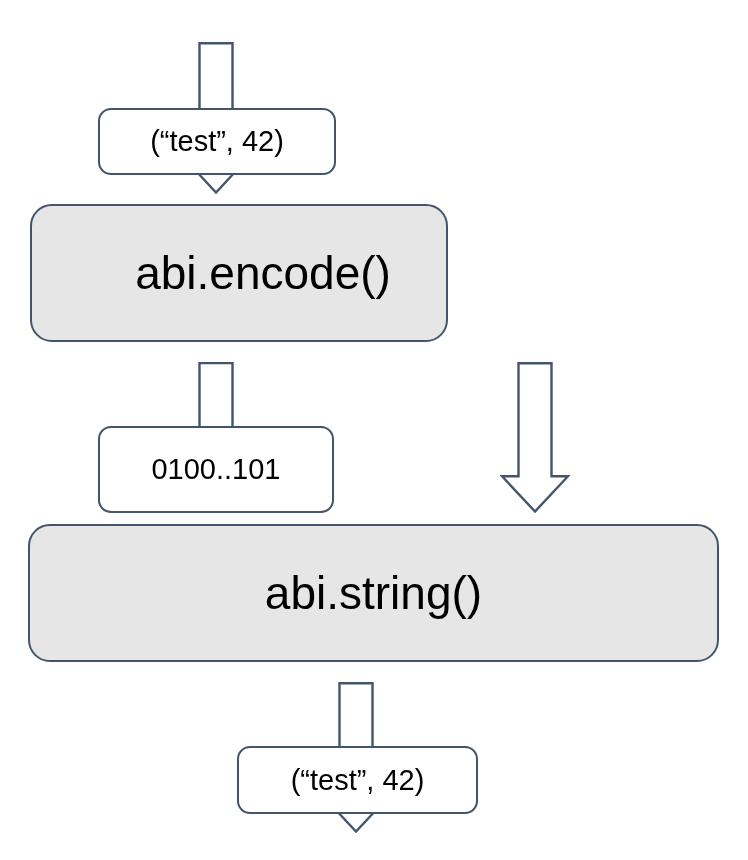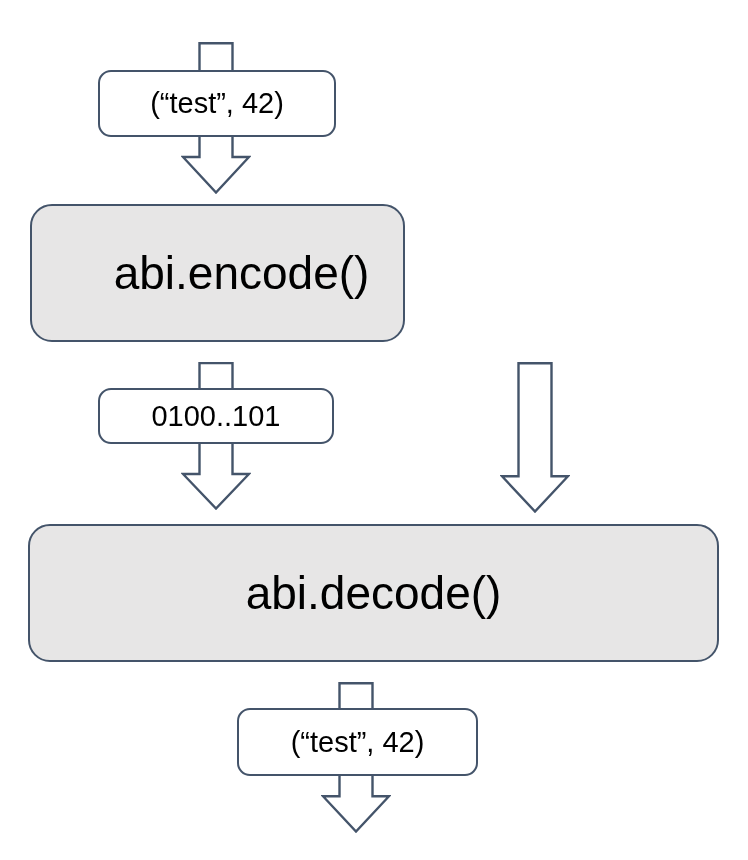--- a/index.html
+++ b/index.html
@@ -36,20 +36,21 @@
     align-items: center;
     justify-content: center;
     background: var(--label-fill, #ffffff);
     border: 2.4px solid var(--outline, #44546a);
     border-radius: 13px;
     font-size: 29px;
     line-height: 1;
     color: var(--text, #000000);
     box-sizing: border-box;
     white-space: nowrap;
+    margin-top: 38px;
   }
   
   .process-node {
     position: absolute;
     z-index: 2;
     display: flex;
     align-items: center;
     justify-content: center;
     background: var(--process-fill, #e7e6e6);
     border: 2.6px solid var(--outline, #44546a);
@@ -61,22 +62,22 @@
     white-space: nowrap;
   }
 
   
   .arrow-input   { left: 181px; top: 42px;  width: 70px; height: 152px; }
   .arrow-encoded { left: 181px; top: 362px; width: 70px; height: 148px; }
   .arrow-types   { left: 500px; top: 362px; width: 70px; height: 151px; }
   .arrow-output  { left: 321px; top: 682px; width: 70px; height: 151px; }
 
   .node-input    { left: 98px;  top: 70px;  width: 238px; height: 67px; }
-  .node-encode   { left: 30px;  top: 204px; width: 375px; height: 138px; padding-left: 48px; }
-  .node-encoded  { left: 98px;  top: 388px; width: 236px; height: 56px; }
+  .node-encode   { left: 30px;  top: 204px; width: 418px; height: 138px; padding-left: 48px; }
+  .node-encoded  { left: 98px;  top: 388px; width: 236px; height: 87px; }
   .node-types    { left: 415px; top: 388px; width: 242px; height: 68px; }
   .node-decode   { left: 28px;  top: 524px; width: 691px; height: 138px; }
   .node-output   { left: 237px; top: 708px; width: 241px; height: 68px; }
 </style>
 </head>
 <body>
 
 <div class="canvas">
 
   <svg class="arrow arrow-input" viewBox="0 0 70 152" preserveAspectRatio="none" aria-hidden="true">
@@ -102,20 +103,20 @@
   <div class="process-node node-encode">
     <span>abi.encode()</span>
   </div>
 
   <div class="label-node node-encoded">
     <span>0100..101</span>
   </div>
 
 
   <div class="process-node node-decode">
-    <span>abi.decode()</span>
+    <span>abi.string()</span>
   </div>
 
   <div class="label-node node-output">
     <span>(“test”, 42)</span>
   </div>
 
 </div>
 
 </body></html>

